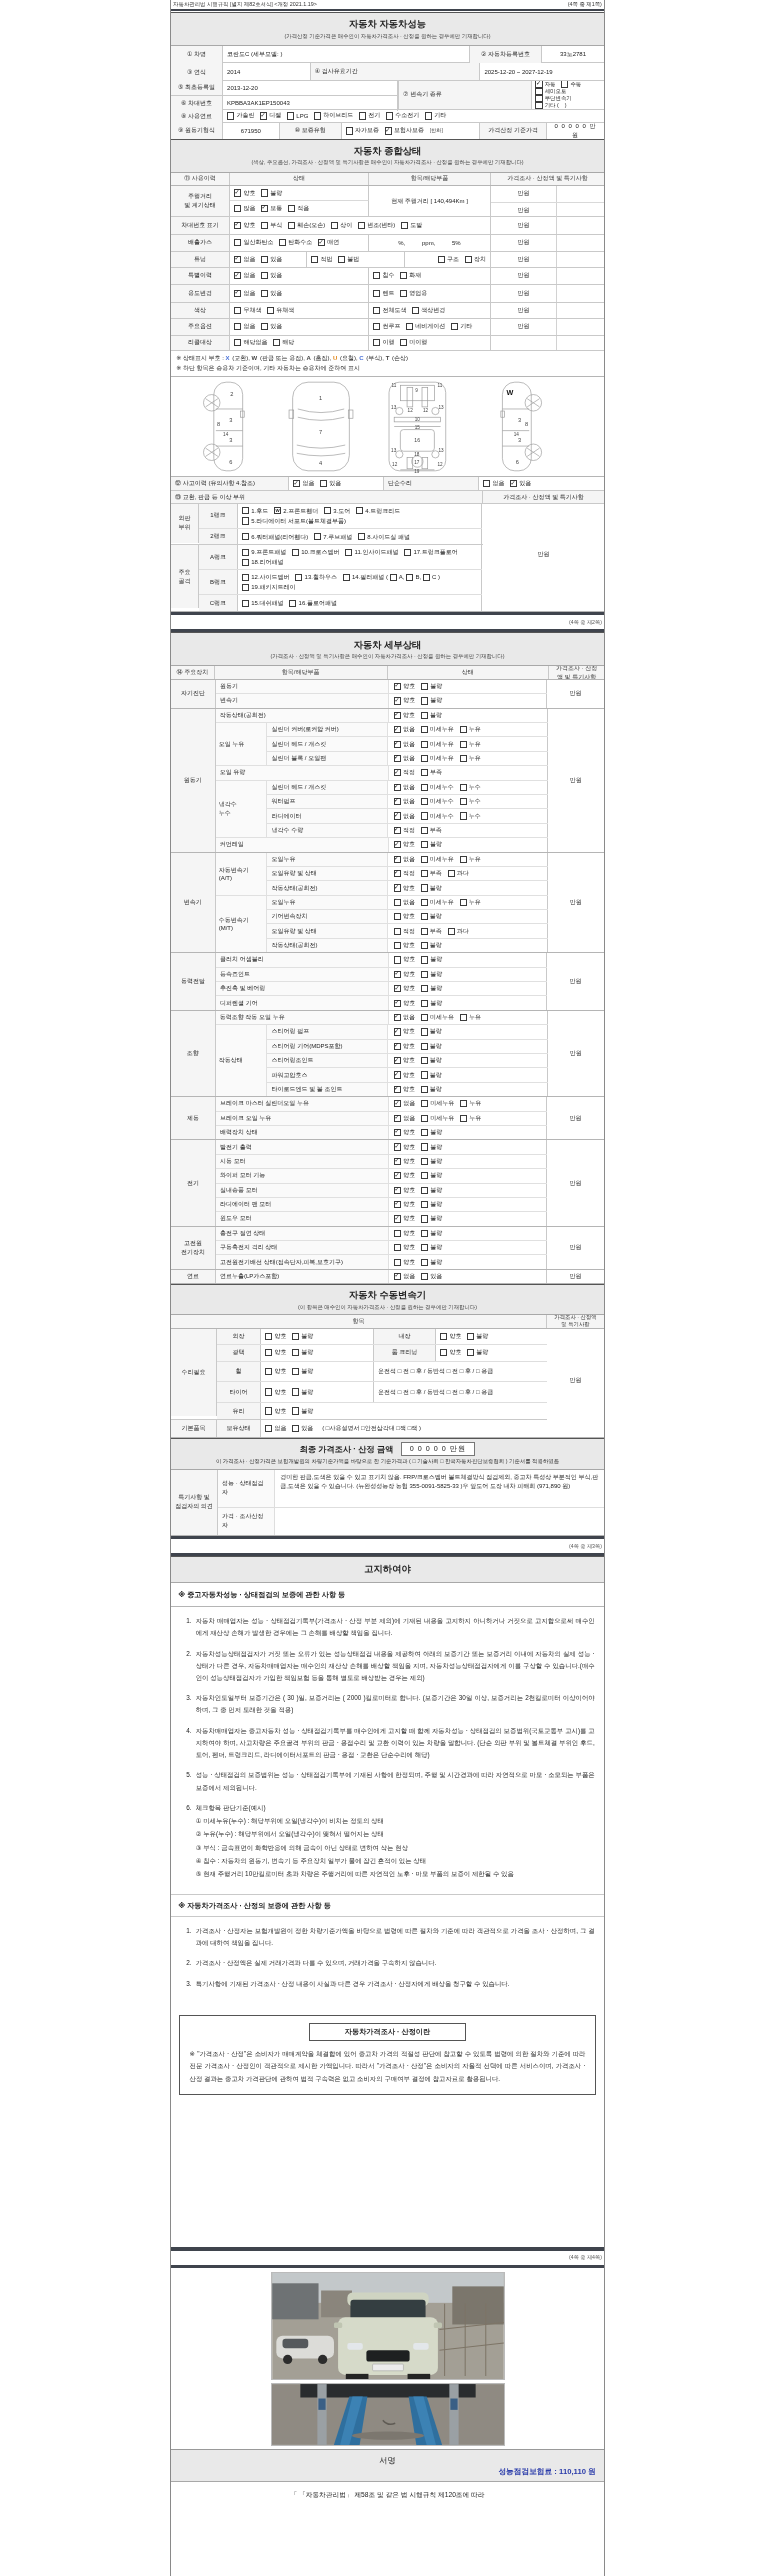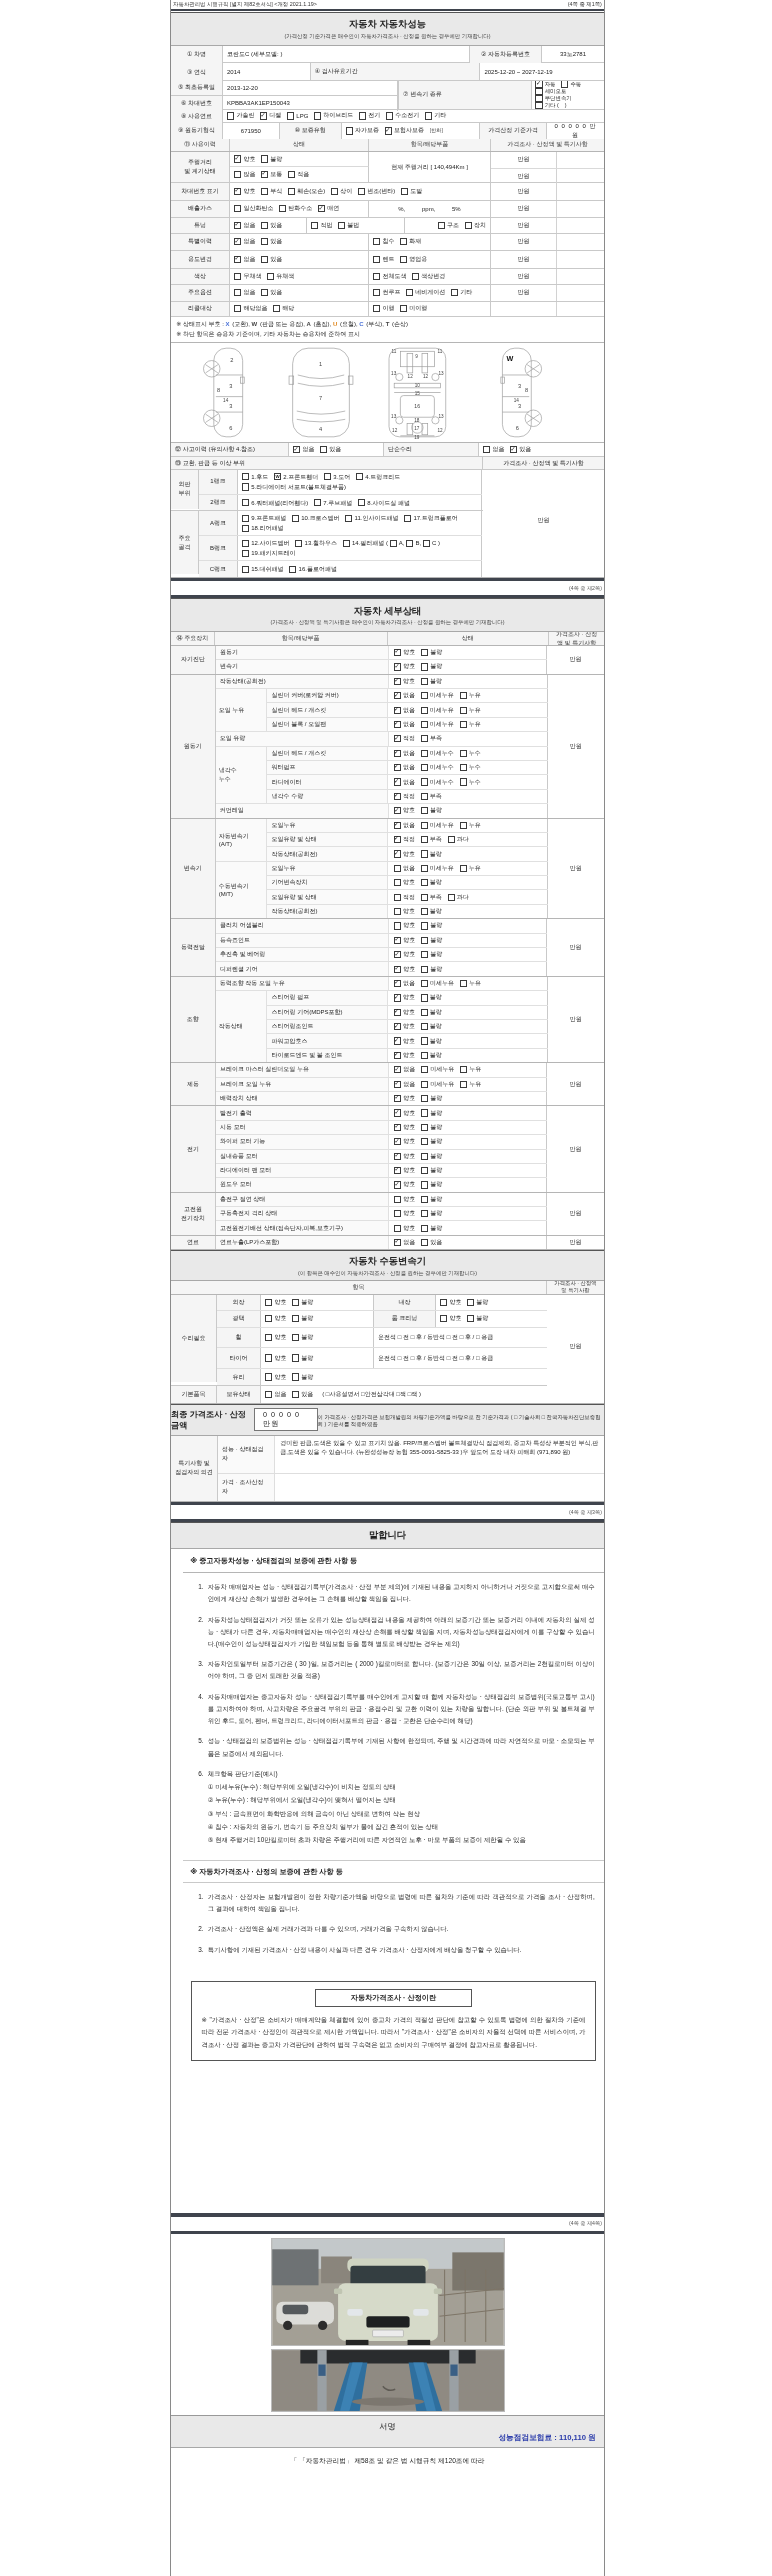--- a/index.html
+++ b/index.html
@@ -71,41 +71,41 @@
   .dc2full{width:173px;display:flex;align-items:center;padding:0 4.1px;box-sizing:border-box;
         border-right:0.5px solid #e0e0e0;background:#fafafa;font-size:6px;}
   .dsubrows{width:281px;}
   .dsubrows .dc2b{width:121px;}
   .dc3{flex:1;display:flex;align-items:center;padding:0 5.2px;box-sizing:border-box;
        border-right:0.5px solid #c9c9c9;font-size:6px;}
   
   .ec-group{width:46px}.ec-a{width:44px}.ec-ao{width:113px}.ec-b{width:62px}.ec-bo{width:111px}.ec-note{width:173px}
   
   .finalband{height:30px;background:#e9e9e9;border-top:1px solid #555;border-bottom:0.5px solid #a8a8a8;
-             display:flex;flex-direction:row;align-items:center;justify-content:center;}
+             display:flex;flex-direction:column;align-items:center;justify-content:center;}
   .fp-line{display:flex;align-items:center;gap:7.2px;}
   .fp-label{font-size:8.2px;font-weight:bold;}
   .fp-value{font-size:7.2px;border:0.5px solid #777;background:#fff;padding:1px 8.2px;letter-spacing:1px;}
   .fp-note{font-size:5.4px;color:#333;margin-top:2.1px;}
   
   #special-table{display:flex;border-bottom:0.5px solid #b5b5b5;}
   .sp-label{width:46px;background:#f5f5f5;border-right:0.5px solid #c9c9c9;display:flex;align-items:center;
             justify-content:center;text-align:center;font-size:6px;white-space:pre-line;}
   .sp-rows{flex:1}
   .sp-row{display:flex;border-bottom:0.5px solid #dedede;}
   .sp-row:last-child{border-bottom:none}
   .sp-sub{width:57px;background:#fafafa;border-right:0.5px solid #dedede;display:flex;align-items:center;
           padding:0 4.1px;box-sizing:border-box;font-size:6px;white-space:pre-line;}
   .sp-text{flex:1;padding:3.1px 5.2px;box-sizing:border-box;font-size:6px;line-height:1.55;}
   
   .sep{height:20.6px;display:flex;flex-direction:column;justify-content:space-between;background:#fff;}
   .sepbar{height:3.1px;background:#3f444d;}
   .seplabel{text-align:right;font-size:5.2px;color:#555;padding-right:2.1px;}
   
-  #notice-body{height:664px;box-sizing:border-box;overflow:hidden;background:#fff;margin-left:12px;}
+  #notice-body{height:664px;box-sizing:border-box;overflow:hidden;background:#fff;}
   .nhead{border-bottom:0.5px solid #b5b5b5;padding:6.2px 7.2px;font-size:7.2px;font-weight:bold;}
   .nlist{padding:8.2px 9.3px 3.1px 7.2px;}
   .nitem{display:flex;margin-bottom:8.2px;font-size:6.4px;line-height:1.9;}
   .nnum{width:13.4px;flex:0 0 auto;text-align:right;padding-right:4.1px;}
   .ntext{flex:1;text-align:justify;}
   .nsub{margin-top:1px;}
   .nhead2{padding:5.2px 7.2px;font-size:7.2px;font-weight:bold;border-top:0.5px solid #c9c9c9;border-bottom:0.5px solid #c9c9c9;margin-top:3.1px;}
   .nbox{border:0.8px solid #555;margin:13.4px 8.2px 0 8.2px;padding:7.2px 9.3px 9.3px;}
   .nbox-title{border:0.5px solid #555;width:155px;margin:0 auto;text-align:center;font-size:7.2px;font-weight:bold;padding:3.1px 0;}
   .nbox-text{font-size:6.4px;line-height:1.9;margin-top:7.2px;text-align:justify;}
@@ -188,20 +188,24 @@
         <div class="cell" style="width:139px">
           <span class="opt"><i class="bx"></i>자가보증</span>
           <span class="opt"><i class="bx ck"></i>보험사보증</span>
           <span style="font-size:5.2px;color:#555">[한화]</span>
         </div>
     <div class="cell lab ctr" style="width:67px;height:15.5px">가격산정 기준가격</div>
         <div class="cell ctr" style="width:57px;border-right:none;letter-spacing:1px">0 0 0 0 0 만원</div>
       </div>
     </div>
 
+  <div class="band h62">
+    <div class="b-title">자동차 종합상태</div>
+    <div class="b-note">(색상, 주요옵션, 가격조사 · 산정액 및 특기사항은 매수인이 자동차가격조사 · 산정을 원하는 경우에만 기재합니다)</div>
+  </div>
   <div id="overall-table">
       <div class="ohead">
     <div class="cell lab ctr oc1">⑪ 사용이력</div>
         <div class="cell lab ctr oc2">상태</div>
     <div class="cell lab ctr oc3">항목/해당부품</div>
         <div class="cell lab ctr oc4w" style="border-right:none">가격조사 · 산정액 및 특기사항</div>
       </div>
       <div class="row" style="height:31px">
         <div class="cell lab ctr oc1" style="white-space:pre-line">주행거리
 및 계기상태</div>
@@ -1037,21 +1041,21 @@
     </div>
     </div>
 
   <div class="sep">
     <div class="sepbar"></div>
     <div class="seplabel">(4쪽 중 제3쪽)</div>
     <div class="sepbar"></div>
   </div>
 
   <div class="band h48">
-    <div class="b-title">말합니다</div>
+    <div class="b-title">고지하여야</div>
   </div>
   <div id="notice-body">
       <div class="nhead">※ 중고자동차성능 · 상태점검의 보증에 관한 사항 등</div>
       <div class="nlist">
         <div class="nitem">
           <span class="nnum">1.</span>
           <div class="ntext">자동차 매매업자는 성능 · 상태점검기록부(가격조사 · 산정 부분 제외)에 기재된 내용을 고지하지 아니하거나 거짓으로 고지함으로써 매수인에게 재산상 손해가 발생한 경우에는 그 손해를 배상할 책임을 집니다.</div>
         </div>
         <div class="nitem">
           <span class="nnum">2.</span>

